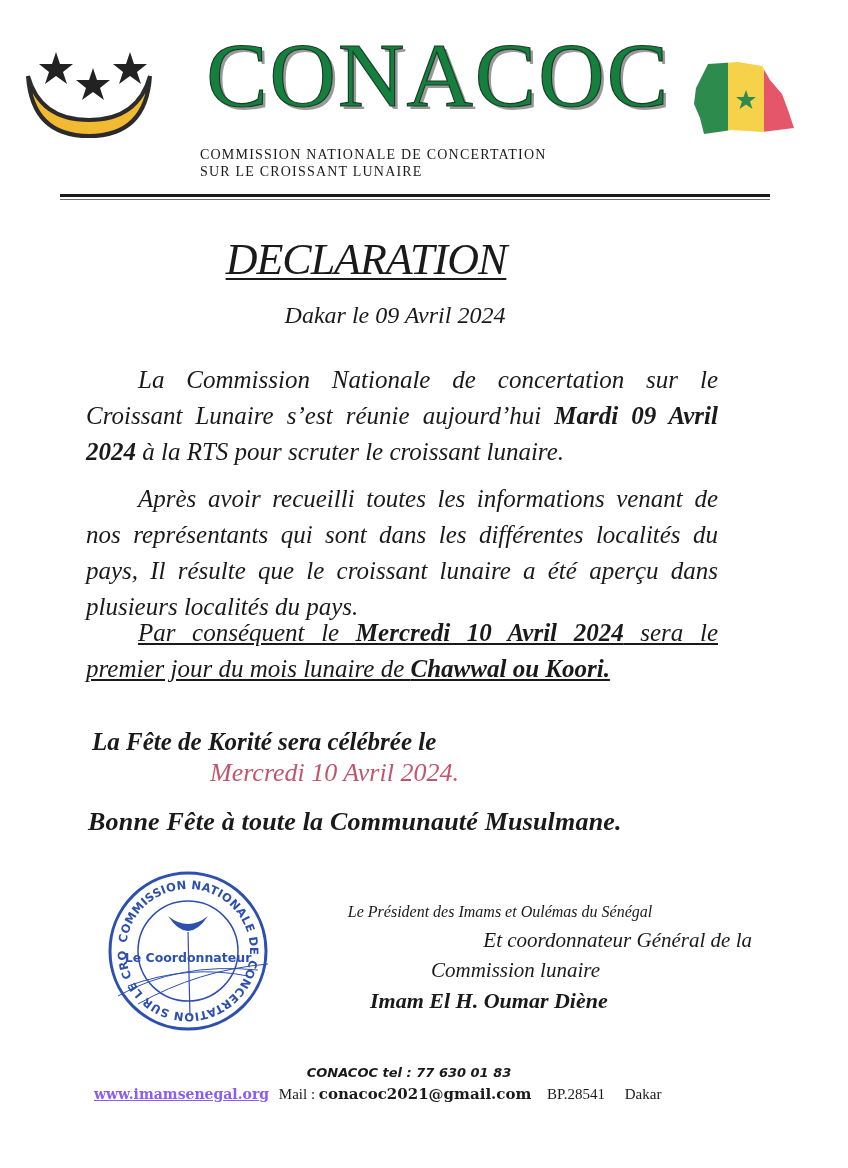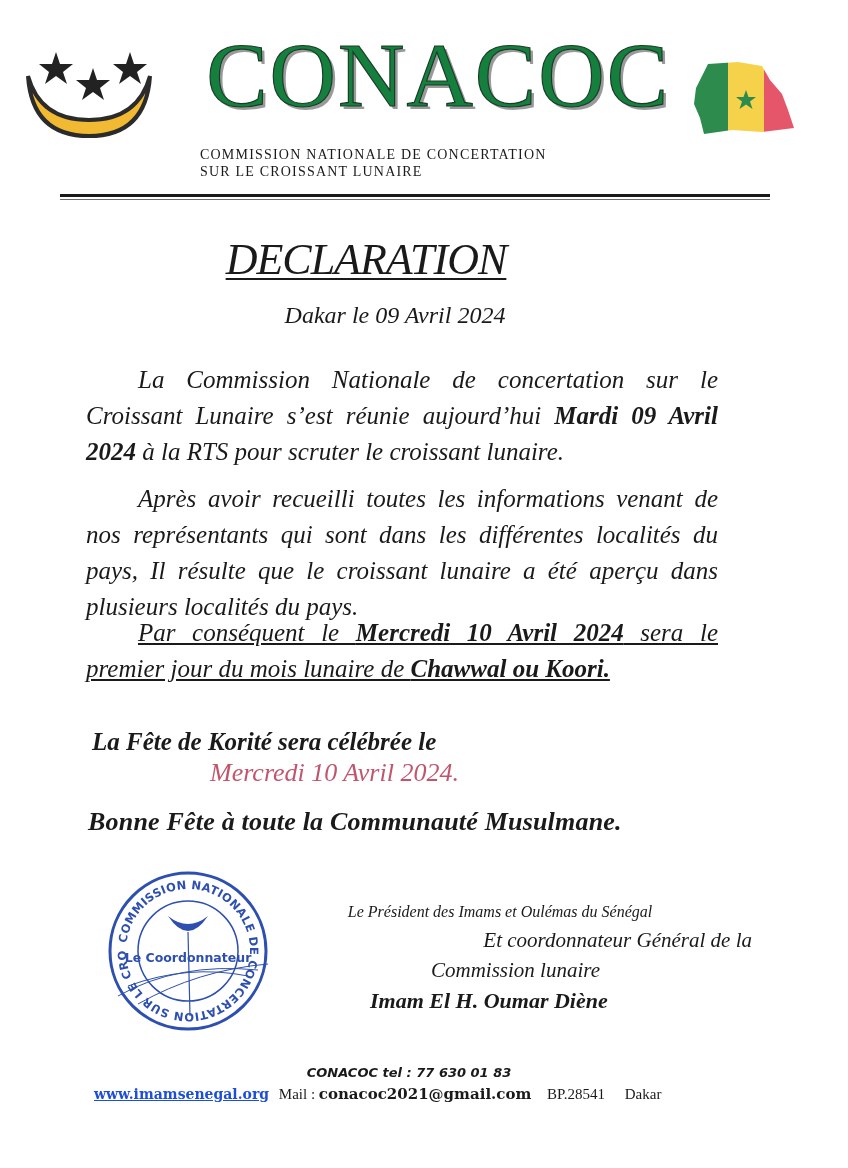--- a/index.html
+++ b/index.html
@@ -53,21 +53,21 @@
   .sig1 { top: 903px; font-size: 16px; left: 314px; width: 372px; }
   .sig2 { top: 928px; font-size: 21px; left: 340px; width: 400px; text-align: right; padding-left: 12px; }
   .sig3 { top: 958px; font-size: 21px; left: 400px; width: 200px; text-align: right; }
   .sig4 { top: 988px; font-size: 22px; font-weight: bold; left: 370px; width: 300px; text-align: left; }
 
   .footer1 {
     left: 0; width: 748px; top: 1065px; text-align: center; padding-left: 70px; box-sizing: border-box;
     font-family: "DejaVu Sans", sans-serif; font-style: italic; font-weight: bold; font-size: 13px;
   }
   .footer2 { left: 94px; top: 1085px; font-size: 15px; white-space: nowrap; }
-  .footer2 .link { color: #1d4ed8; text-decoration: underline; font-weight: bold; font-family: "DejaVu Serif", serif; font-size: 14px; }
+  .footer2 .link { color: #8b5cf6; text-decoration: underline; font-weight: bold; font-family: "DejaVu Serif", serif; font-size: 14px; }
   .footer2 .lbl { margin-left: 6px; }
   .footer2 .mail { font-family: "DejaVu Serif", serif; font-weight: bold; font-size: 15px; }
   .footer2 .bp { margin-left: 12px; }
   .footer2 .city { margin-left: 16px; }
 </style>
 </head>
 <body>
 
 <div class="abs logo-left">
   <svg width="134" height="92" viewBox="0 0 134 92">

